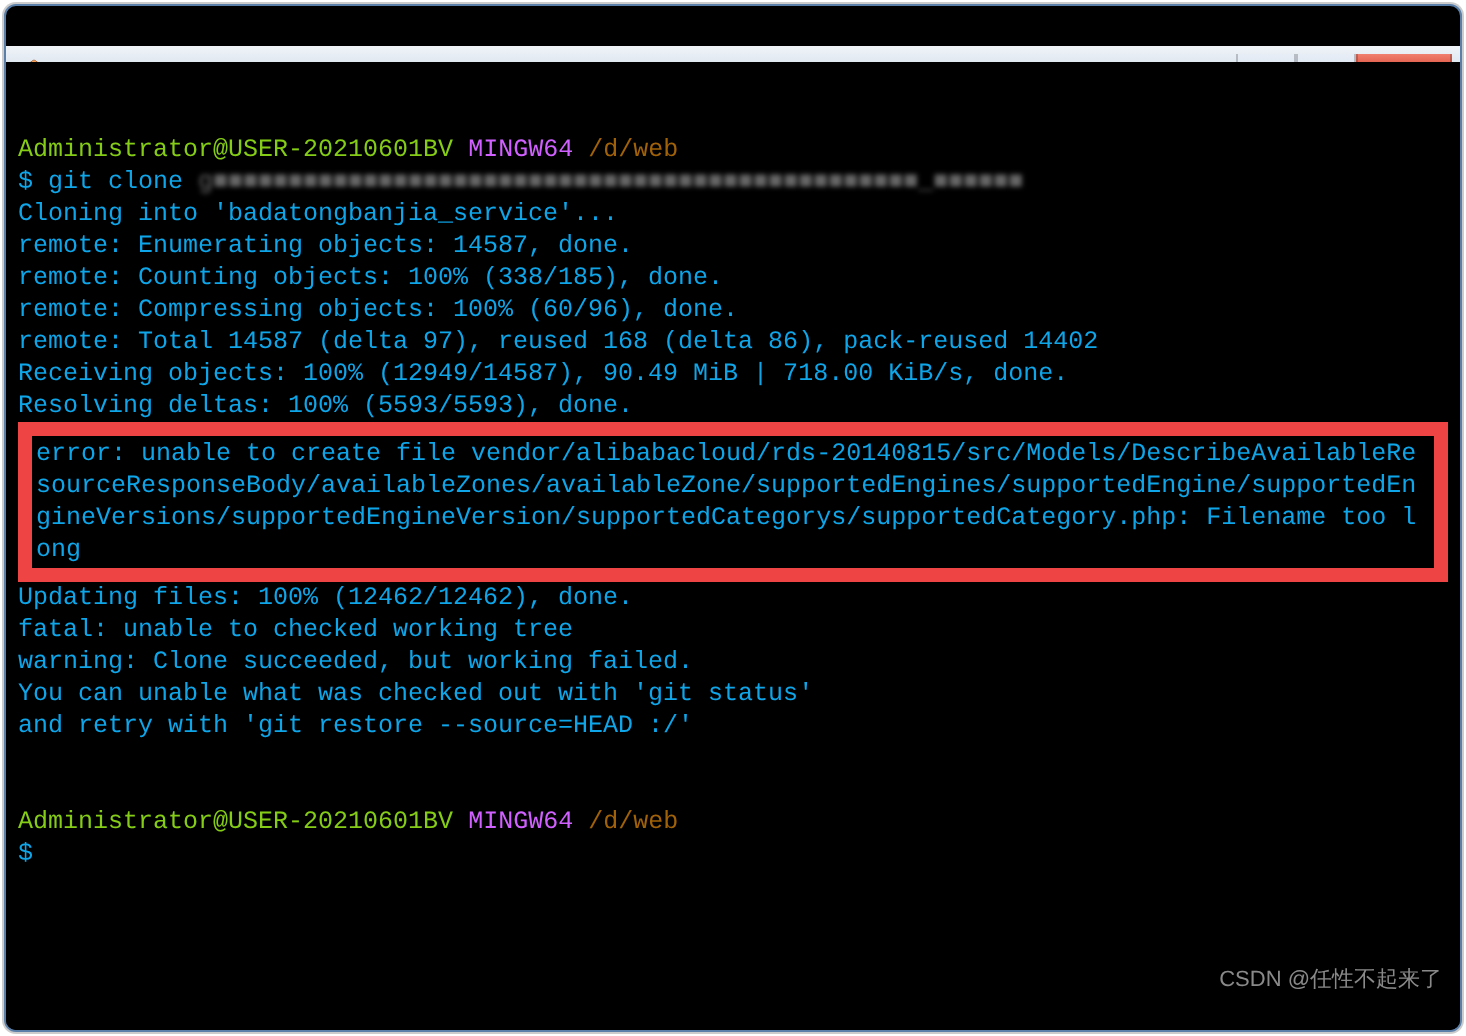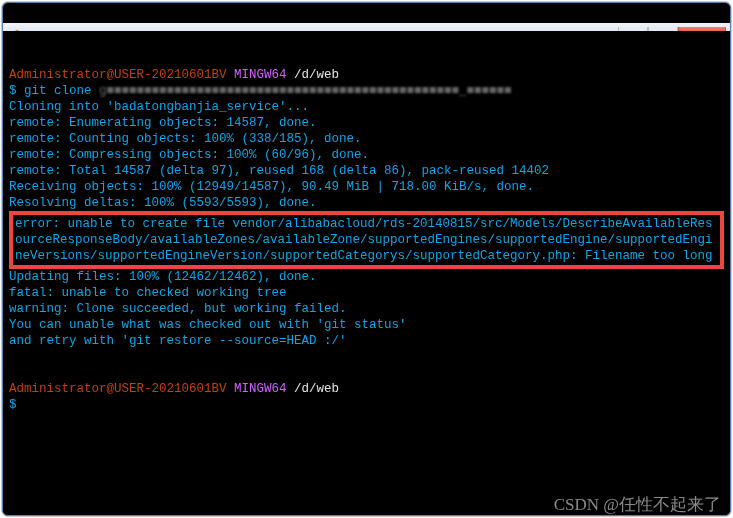--- a/index.html
+++ b/index.html
@@ -71,39 +71,39 @@
       top: 28px; left: 0; right: 0; bottom: 0;
       background: #000;
       color: #c0c0c0;
       font-family: Consolas, "Courier New", monospace;
       font-size: 12.5px;
       line-height: 16px;
       padding: 4px 6px;
       white-space: pre-wrap;
       word-break: break-all;
     }
-    .green { color: #c2410c; }
+    .green { color: #84cc16; }
     .purple { color: #d060ff; margin-top: 35px; }
-    .yellow { color: #e5e5e5; }
+    .yellow { color: #a16207; }
     .grey { color: #0ea5e9; }
     .red-box {
-      border: 4px solid #ef4444;
+      border: 7px solid #ef4444;
       padding: 1px 2px;
       display: block;
     }
     .blur {
       color: #666;
       filter: blur(1.3px);
     }
     .watermark {
       position: absolute;
-      bottom: 2px;
+      bottom: 21px;
       right: 12px;
-      font-family: Liberation Serif, serif;
-      font-size: 17px;
+      font-family: Liberation Sans, sans-serif;
+      font-size: 11px;
       color: rgba(210,210,210,0.65);
       pointer-events: none;
     }
   </style>
 </head>
 <body>
 
 <div class="window">
   <div class="titlebar">
     <span class="titlebar-icon">

